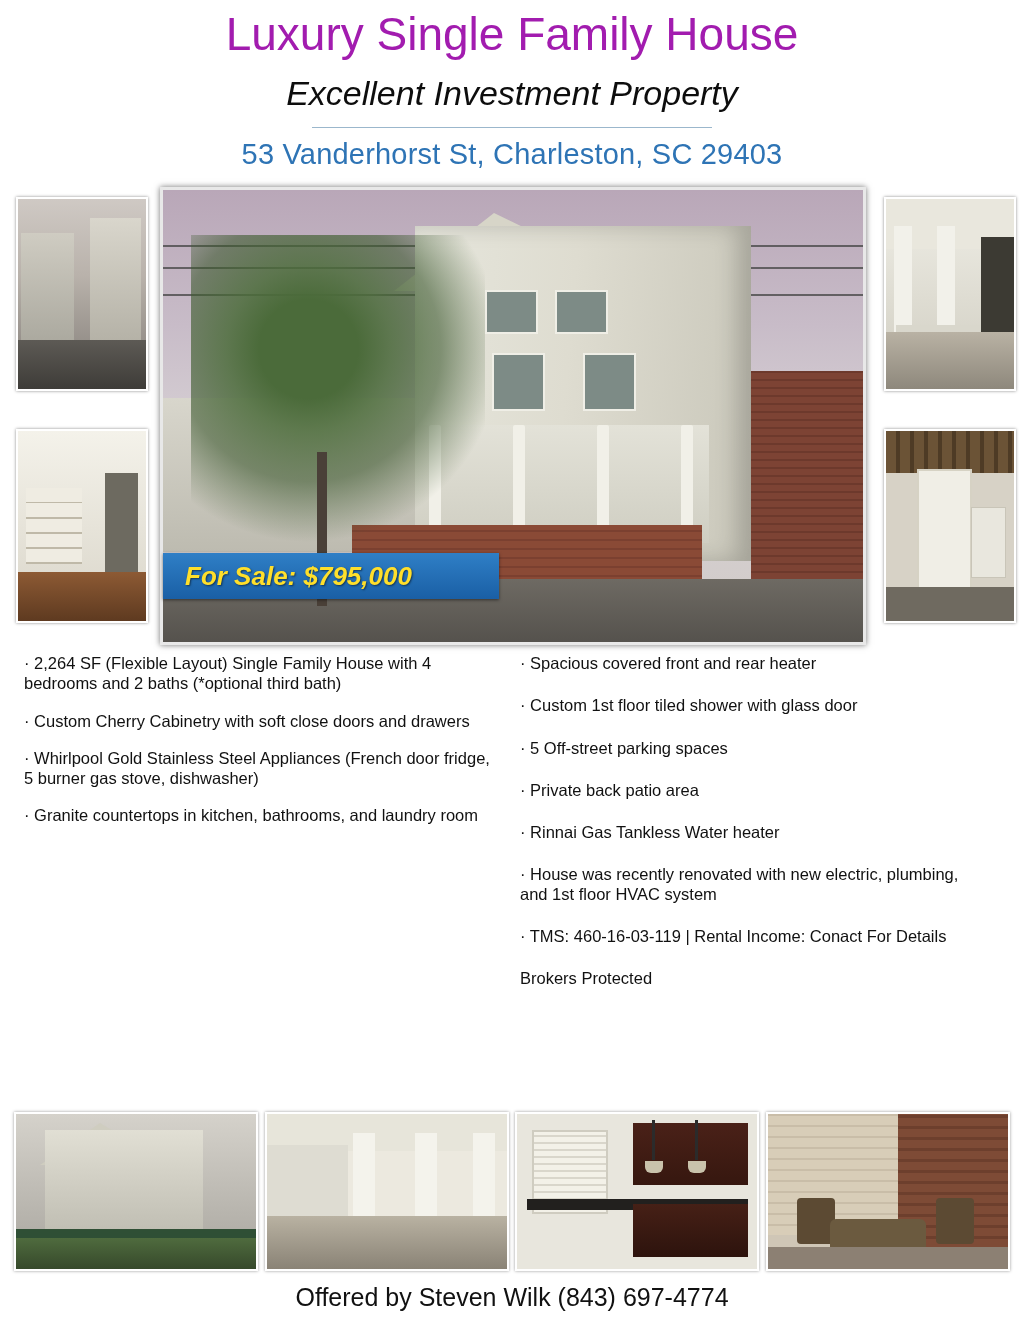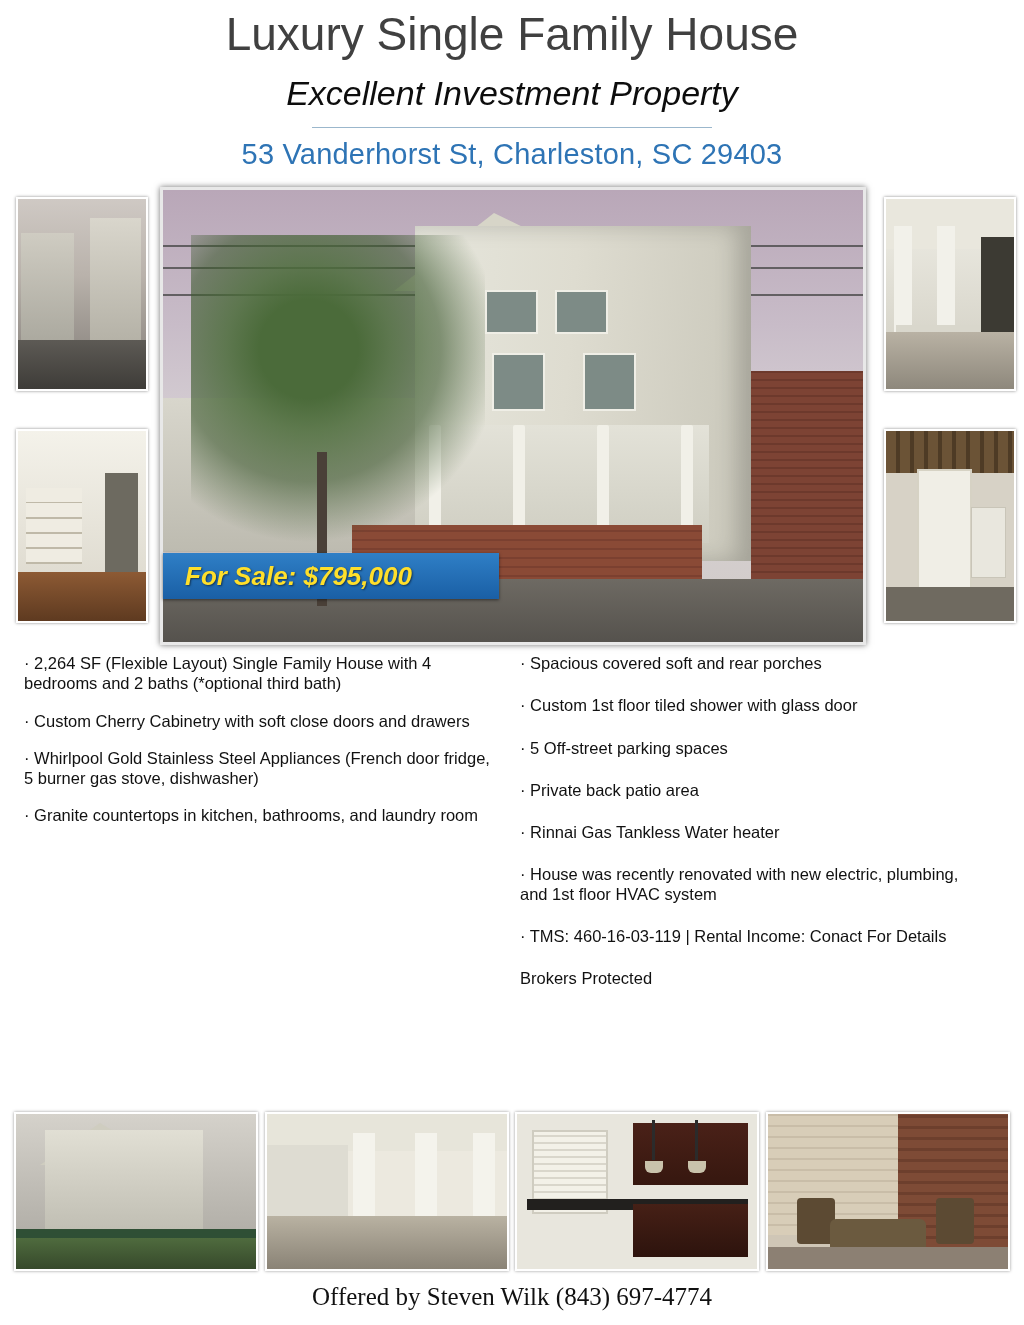--- a/index.html
+++ b/index.html
@@ -19,21 +19,21 @@
   
   .header {
     text-align: center;
     padding-top: 10px;
   }
   .title {
     font-size: 46px;
     font-weight: 400;
     letter-spacing: 0px;
     line-height: 1.05;
-    color: #404040;
+    color: #a21caf;
   }
   .subtitle {
     font-size: 34px;
     font-style: italic;
     font-weight: 400;
     margin-top: 16px;
     color: #0d0d0d;
   }
   .rule {
     width: 400px;
@@ -135,21 +135,21 @@
     box-shadow: 0 0 3px rgba(0,0,0,0.4);
     overflow: hidden;
     position: relative;
   }
   .footer {
     position: absolute;
     left: 0;
     top: 1283px;
     width: 1024px;
     text-align: center;
-    font-family: Liberation Serif, serif;
+    font-family: Liberation Sans, sans-serif;
     font-size: 25px;
     color: #111;
   }
 
   
   .sky { position:absolute; left:0; top:0; width:100%; height:100%; }
 
   
   .hero .sky {
     background: linear-gradient(#b9a7b8 0%, #c8bcc8 30%, #d9d3d6 58%, #cfc9c6 100%);
@@ -333,21 +333,21 @@
 </div>
 
 <div class="features">
   <div class="col col-left">
     <div class="feature">· 2,264 SF (Flexible Layout) Single Family House with 4 bedrooms and 2 baths  (*optional third bath)</div>
     <div class="feature">· Custom Cherry Cabinetry with soft close doors and drawers</div>
     <div class="feature">· Whirlpool Gold Stainless Steel Appliances (French door fridge, 5 burner gas stove, dishwasher)</div>
     <div class="feature">· Granite countertops in kitchen, bathrooms, and laundry room</div>
   </div>
   <div class="col col-right">
-    <div class="feature">· Spacious covered soft and rear porches</div>
+    <div class="feature">· Spacious covered front and rear heater</div>
     <div class="feature">· Custom 1st floor tiled shower with glass door</div>
     <div class="feature">· 5 Off-street parking spaces</div>
     <div class="feature">· Private back patio area</div>
     <div class="feature">· Rinnai  Gas Tankless Water heater</div>
     <div class="feature">· House was recently renovated with new electric, plumbing, and 1st floor HVAC system</div>
     <div class="feature">· TMS: 460-16-03-119  | Rental Income: Conact For Details</div>
     <div class="feature">Brokers Protected</div>
   </div>
 </div>
 

